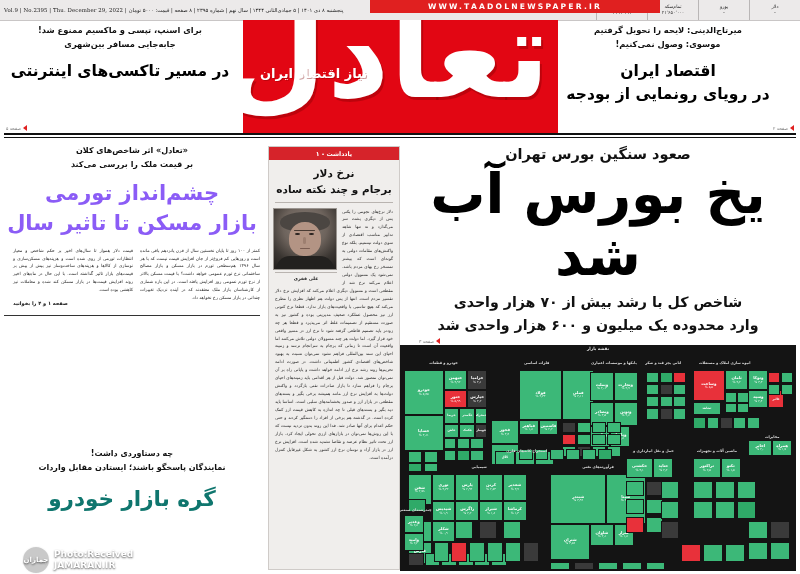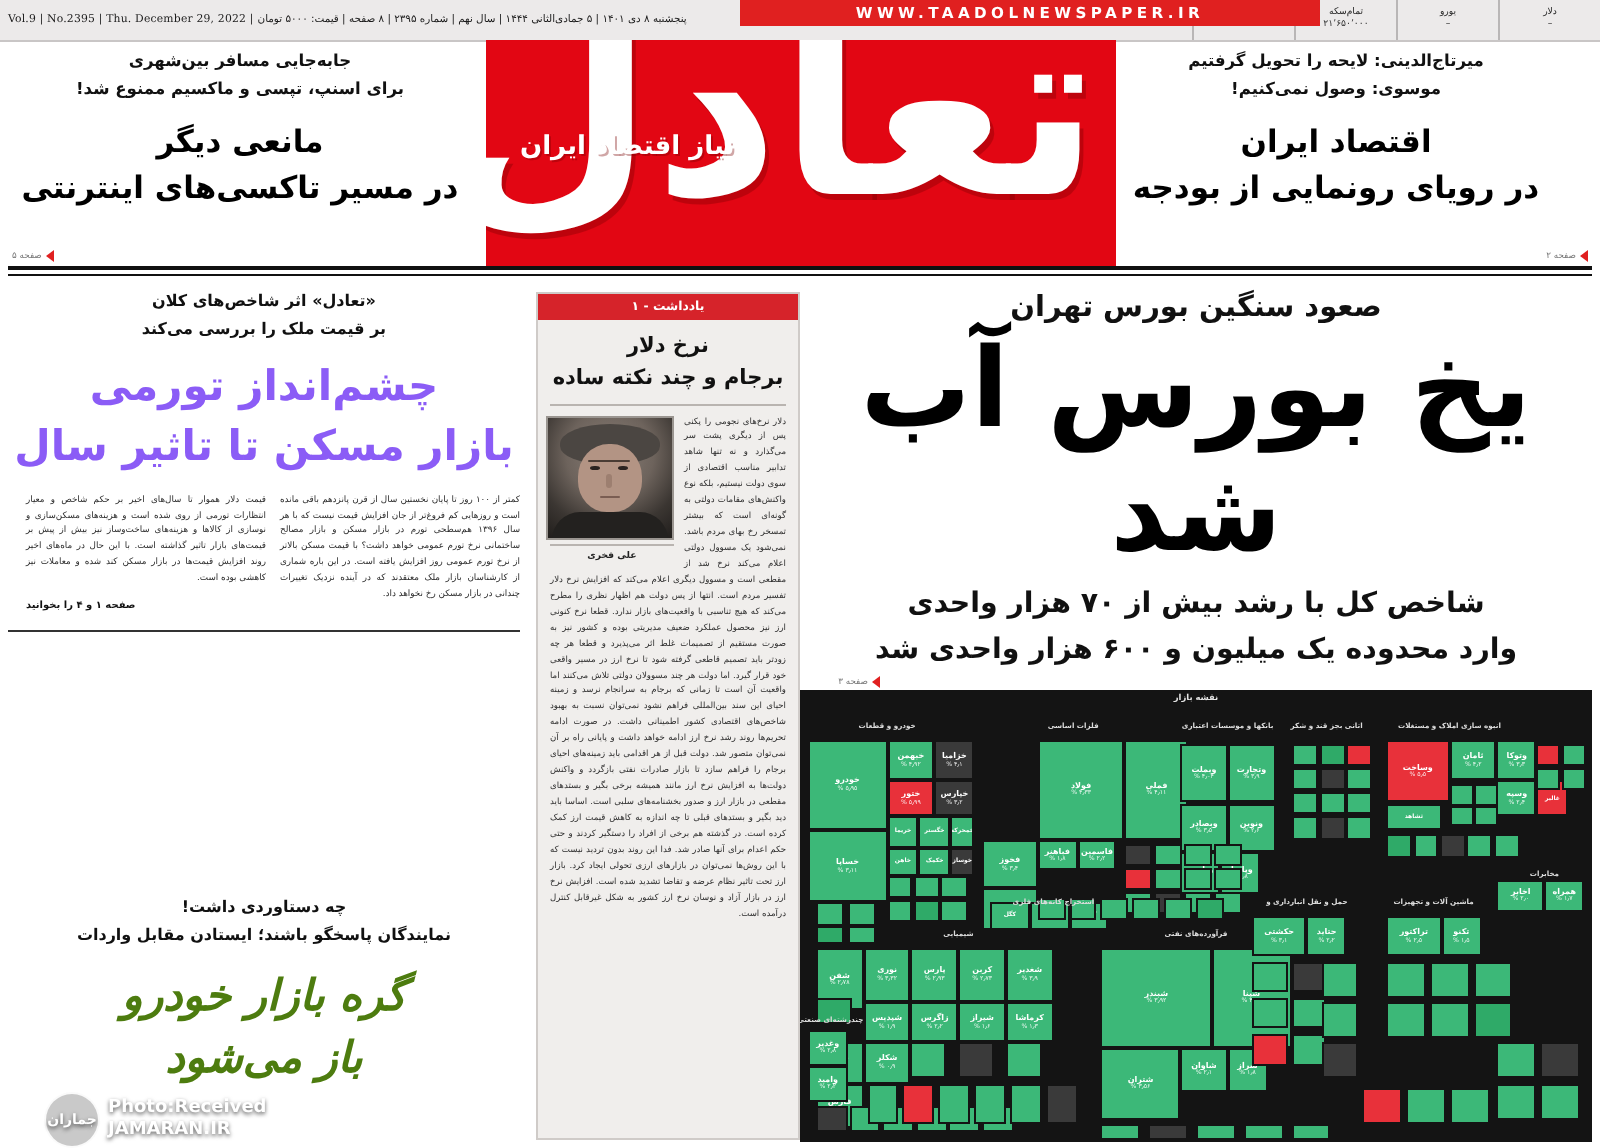--- a/index.html
+++ b/index.html
@@ -113,21 +113,21 @@
     margin-top:5px;text-align:left;font-size:5px;font-weight:bold;color:#111;
   }
   .divider{border-top:1px solid #333;margin:7px 0 0 0;}
 
   .col-left2{position:absolute;left:4px;top:447px;width:256px;}
   .lead-kicker2{
     text-align:center;font-size:8px;line-height:1.7;font-weight:bold;color:#111;padding:0 4px;
   }
   .lead-hl2{
     text-align:center;margin-top:9px;font-size:21.5px;line-height:1.45;
-    font-weight:bold;color:#4d7c0f;letter-spacing:-.4px;font-style:italic;
+    font-weight:bold;color:#0f766e;letter-spacing:-.4px;
   }
 
   
   .watermark{
     position:absolute;left:22px;top:546px;
     display:flex;align-items:center;gap:4px;direction:ltr;
     color:#fff;font-size:9px;font-weight:bold;
     font-family:"DejaVu Sans",sans-serif;
     text-shadow:0 1px 2px rgba(0,0,0,.65);
   }
@@ -248,25 +248,24 @@
     <div class="tb-url">WWW.TAADOLNEWSPAPER.IR</div>
   </div>
 
   <div class="masthead">
     <div class="logo-word">تعادل</div>
     <div class="logo-sub">نیاز اقتصاد ایران</div>
   </div>
 
   <div class="teaser left">
     <div class="kicker">
+      <div>برای اسنپ، تپسی و ماکسیم ممنوع شد!</div>
       <div>جابه‌جایی مسافر بین‌شهری</div>
-      <div>برای اسنپ، تپسی و ماکسیم ممنوع شد!</div>
     </div>
     <div class="hl">
-      <div>مانعی دیگر</div>
       <div>در مسیر تاکسی‌های اینترنتی</div>
     </div>
   </div>
   <div class="pagetag" style="left:6px;top:125px;">
     <span class="tri"></span>
     <span>صفحه ۵</span>
   </div>
 
   <div class="teaser right">
     <div class="kicker">
@@ -307,21 +306,20 @@
     <div class="divider"></div>
   </div>
 
   <div class="col-left2">
     <div class="lead-kicker2">
       <div>چه دستاوردی داشت!</div>
       <div>نمایندگان پاسخگو باشند؛ ایستادن مقابل واردات</div>
     </div>
     <div class="lead-hl2">
       <div>گره بازار خودرو</div>
-      <div>باز می‌شود</div>
     </div>
   </div>
 
   <div class="watermark">
     <div class="wm-circle">
       <span>جماران</span>
     </div>
     <div class="wm-lines">
       <span>Photo:Received</span>
       <span>JAMARAN.IR</span>

